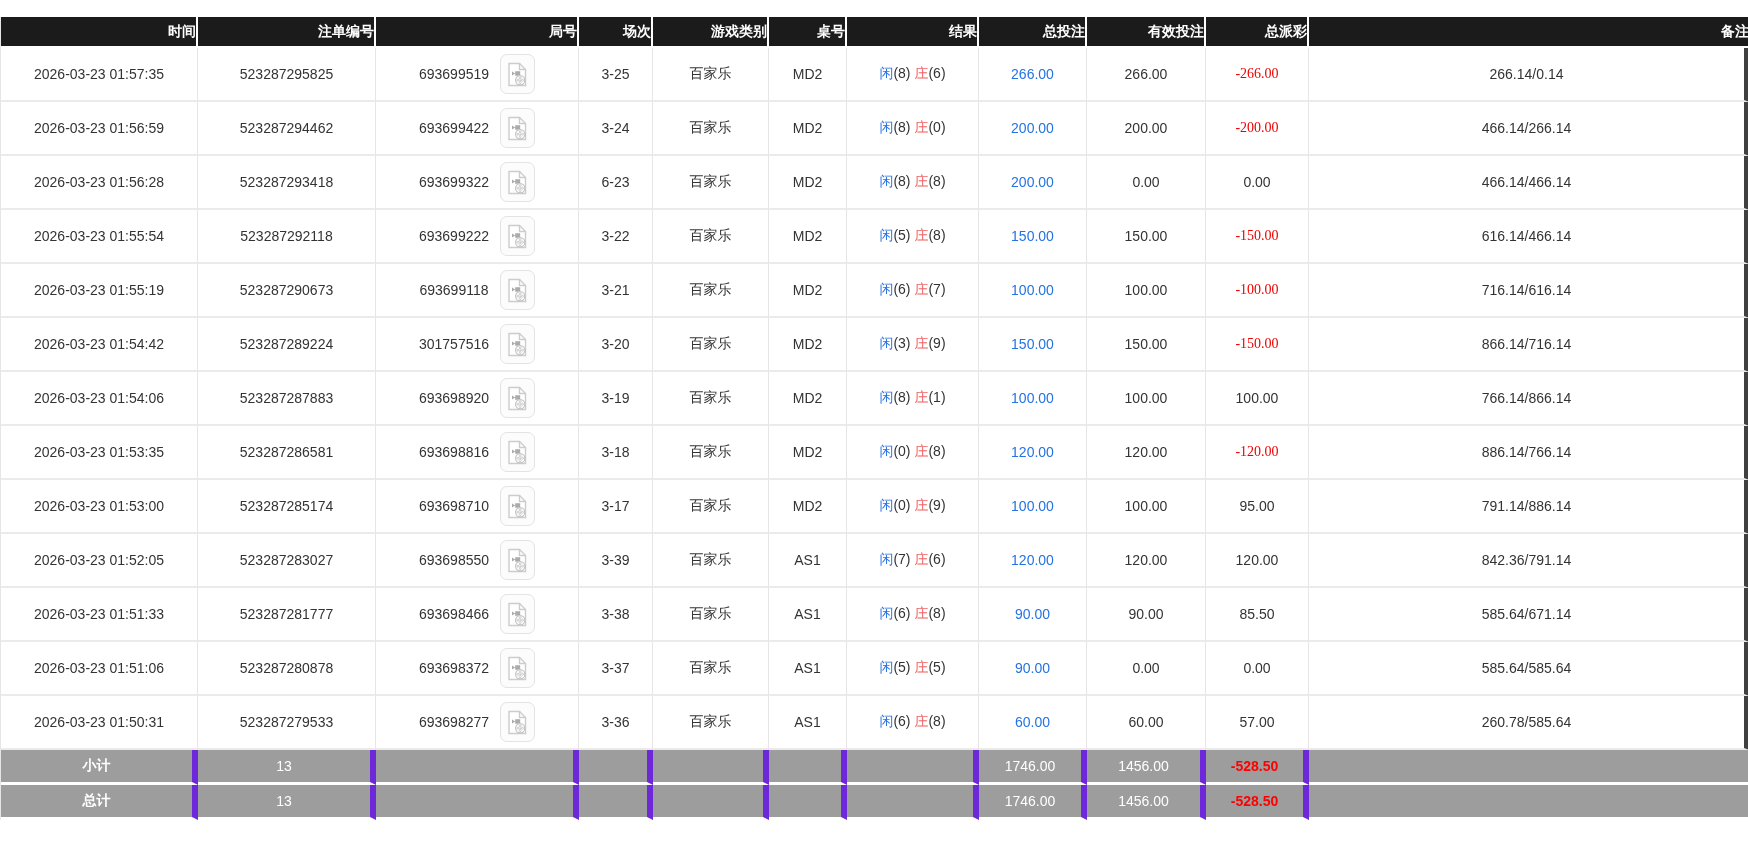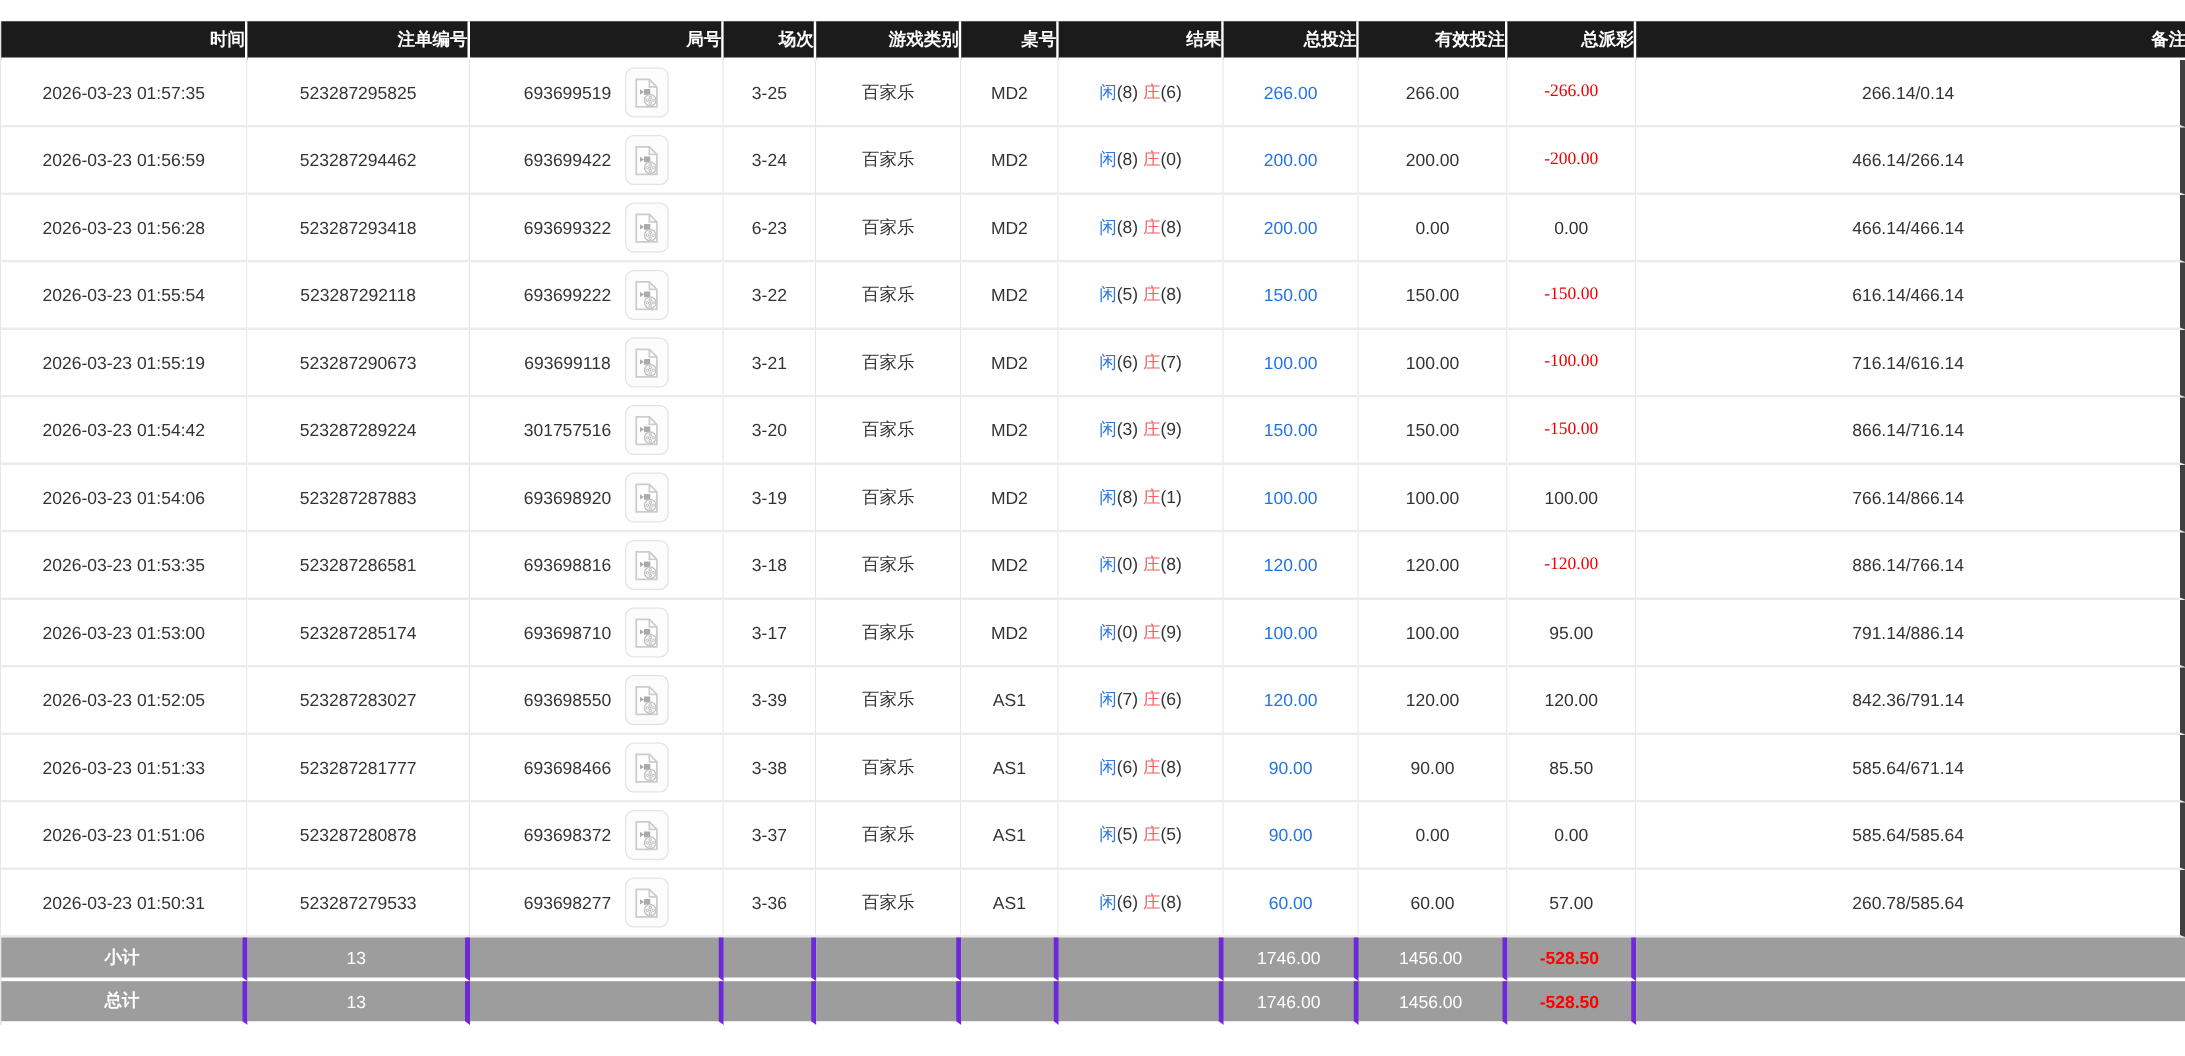--- a/index.html
+++ b/index.html
@@ -61,21 +61,21 @@
   }
   
   tfoot td {
     background: #9d9d9d;
     color: #ffffff;
     font-size: 14px;
     height: 32px;
     padding: 0;
     text-align: center;
     vertical-align: middle;
-    border-right: 4px solid #6d28d9;
+    border-right: 6px solid #6d28d9;
     border-bottom: 3px solid #ffffff;
     white-space: nowrap;
   }
   tfoot td:last-child { border-right: none; }
   tfoot .f-label { font-weight: bold; }
   tfoot .f-payout { color: #ff0000; font-weight: bold; margin-top: 20px; }
 </style>
 </head>
 <body>
 

